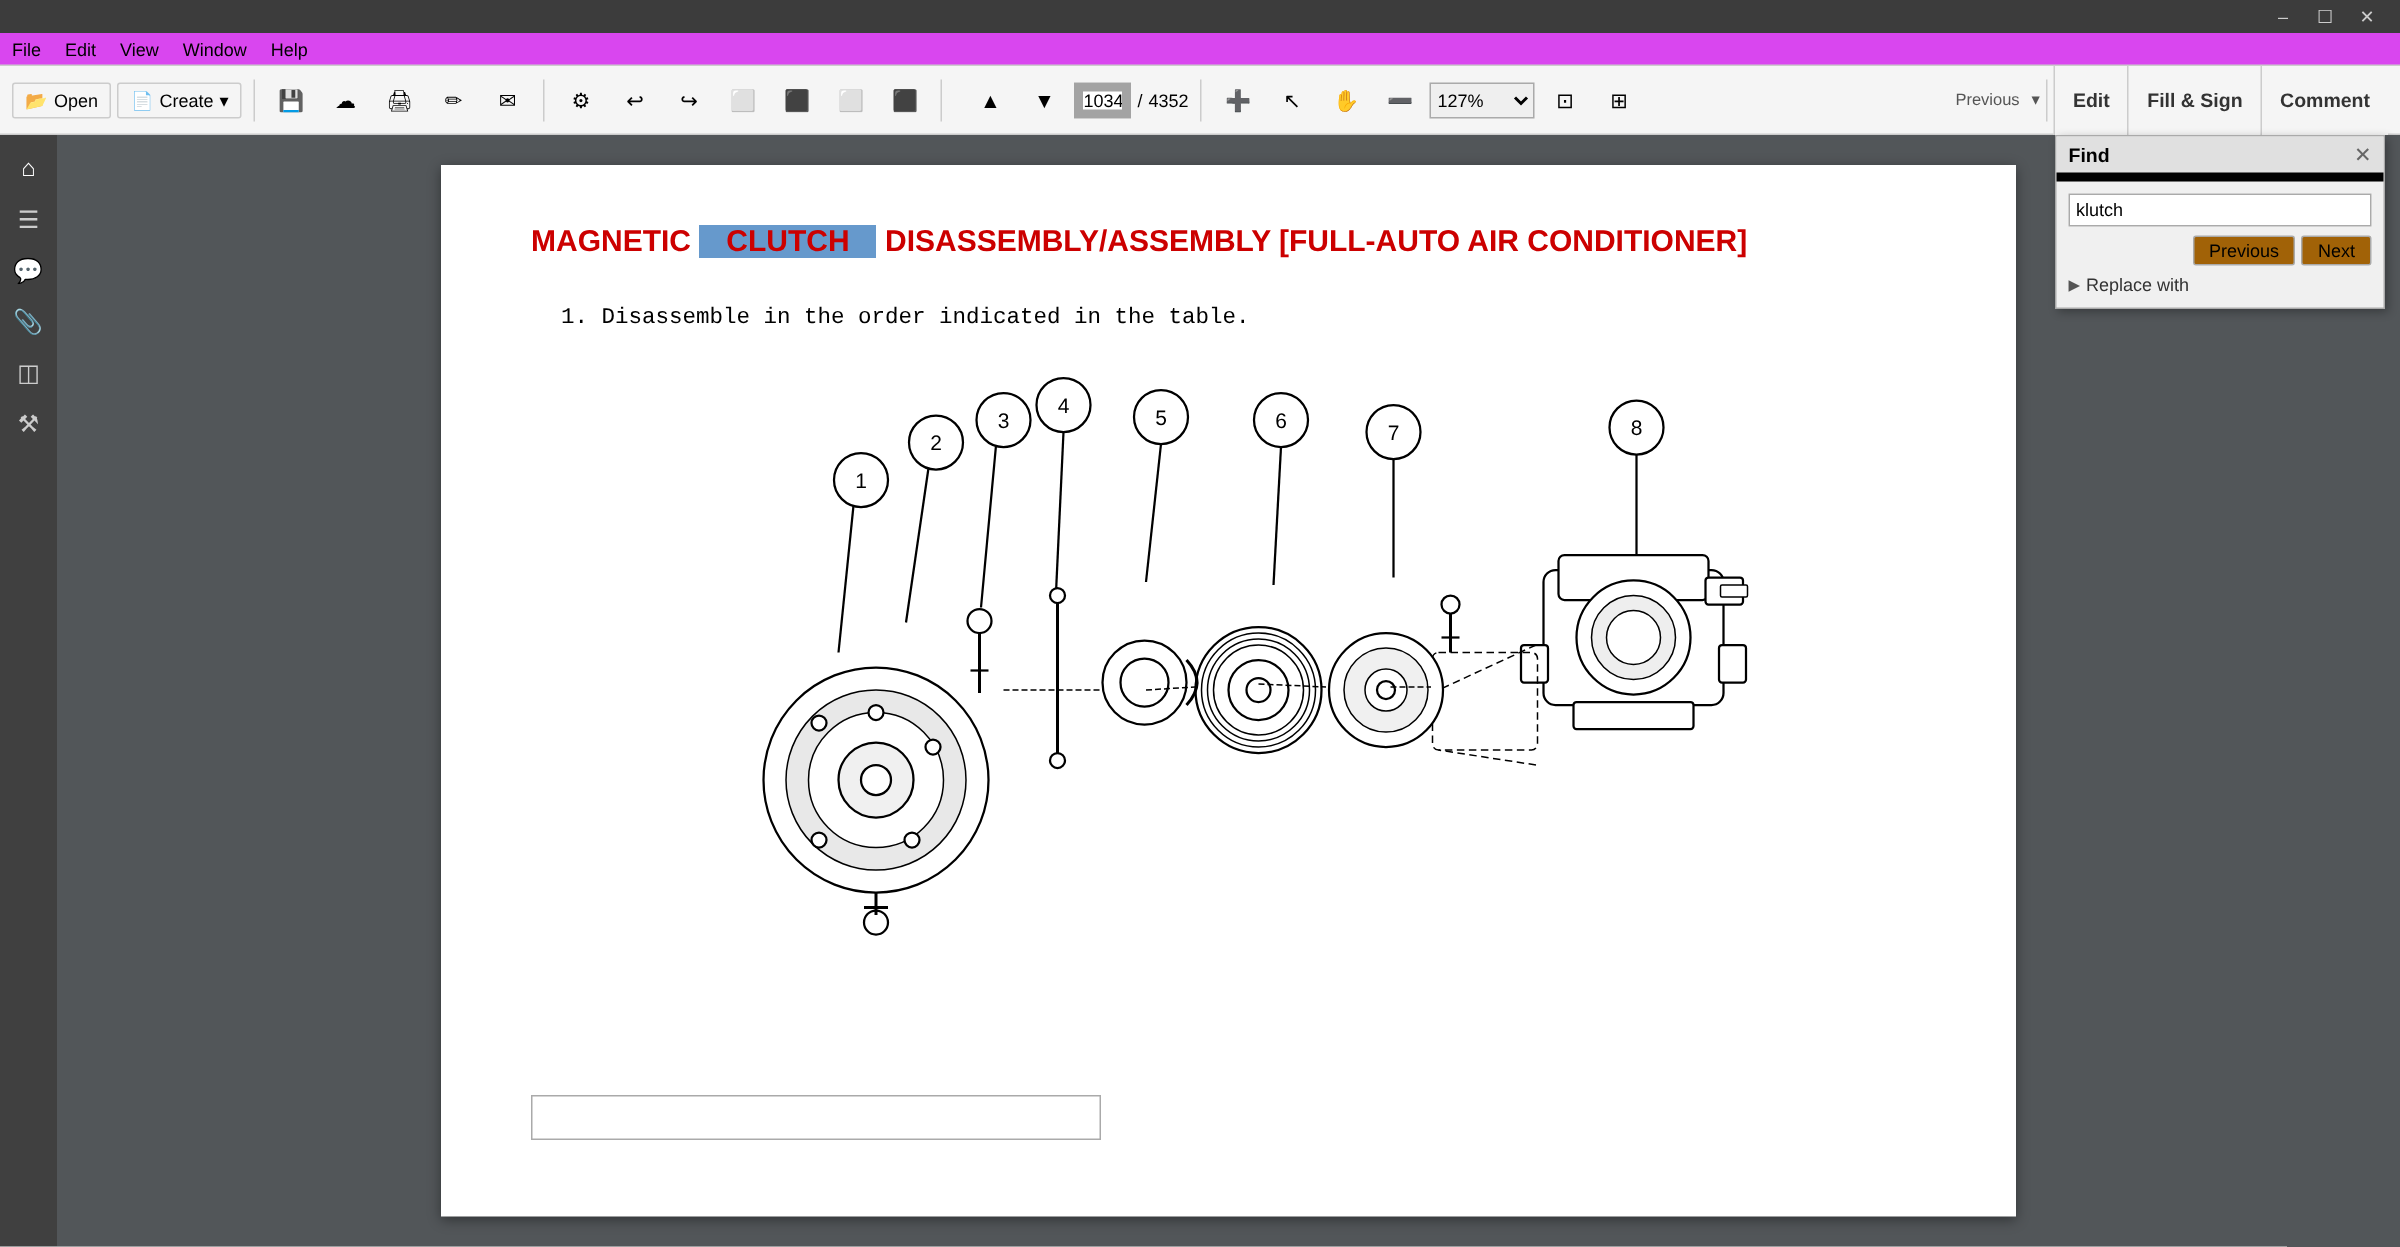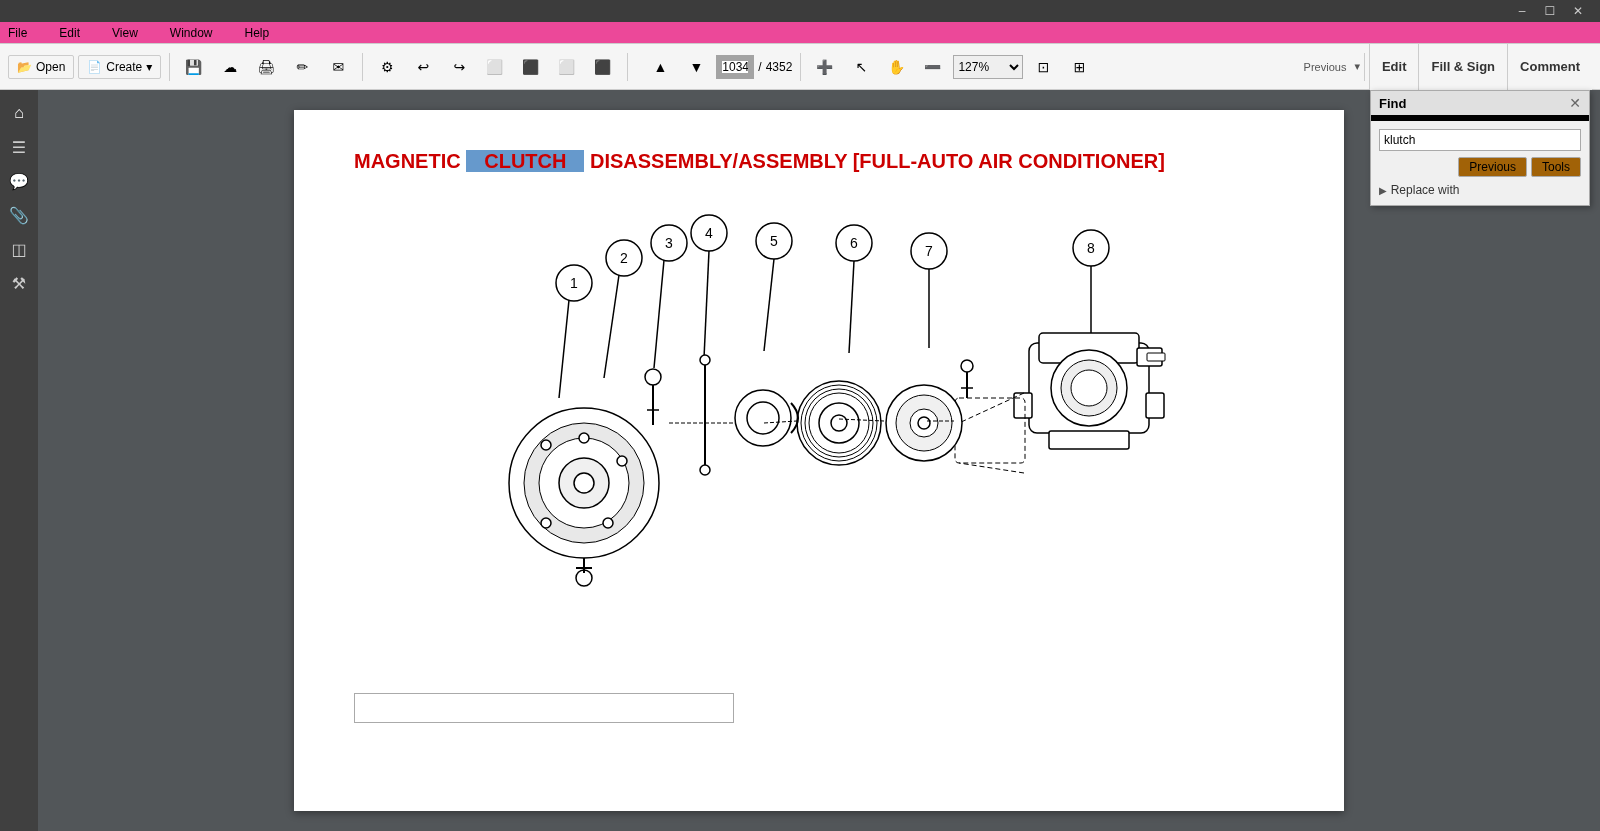--- a/index.html
+++ b/index.html
@@ -1,25 +1,25 @@
 <!DOCTYPE html>
 <html><head>
   <meta charset="utf-8">
   <style>
     * { box-sizing: border-box; margin: 0; padding: 0; }
     body { font-family: Arial, sans-serif; background: #525659; width: 1600px; height: 831px; overflow: hidden; display: flex; flex-direction: column; }
 
     
     .menubar {
-      background: #ec4899;
+      background: #d946ef;
       height: 22px;
       display: flex;
       align-items: center;
       padding: 0 8px;
-      gap: 32px;
+      gap: 16px;
       font-size: 12px;
       border-bottom: 1px solid #ccc;
       flex-shrink: 0;
     }
     .menubar span { cursor: pointer; }
 
     
     .toolbar {
       background: #f5f5f5;
       height: 46px;
@@ -352,20 +352,21 @@
     <div class="sidebar-icon">⚒</div>
   </div>
 
   <div class="pdf-area">
     <div class="pdf-page">
 
       <div class="page-title">
         <span>MAGNETIC </span><span class="highlight">CLUTCH</span><span> DISASSEMBLY/ASSEMBLY [FULL-AUTO AIR CONDITIONER]</span>
       </div>
 
+      <div class="instruction">1. Disassemble in the order indicated in the table.</div>
 
       <div class="diagram-area">
         <svg width="700" height="470" viewBox="0 0 700 470">
 
           <circle cx="622" cy="45" r="18" fill="white" stroke="black" stroke-width="1.5"></circle>
           <text x="622" y="50" text-anchor="middle" font-size="14" font-family="Arial">8</text>
           <line x1="622" y1="63" x2="622" y2="130" stroke="black" stroke-width="1.5"></line>
 
           <g transform="translate(560, 120)">
 
@@ -491,20 +492,20 @@
 
 <div class="find-panel">
   <div class="find-header">
     <span>Find</span>
     <button class="find-close">✕</button>
   </div>
   <div class="find-body">
     <input class="find-input" type="text" value="klutch" style="">
     <div class="find-btns">
       <button class="find-btn">Previous</button>
-      <button class="find-btn">Tools</button>
+      <button class="find-btn">Next</button>
     </div>
     <div class="replace-with">
       <span class="replace-arrow">▶</span>
       <span>Replace with</span>
     </div>
   </div>
 </div>
 
 </body></html>

